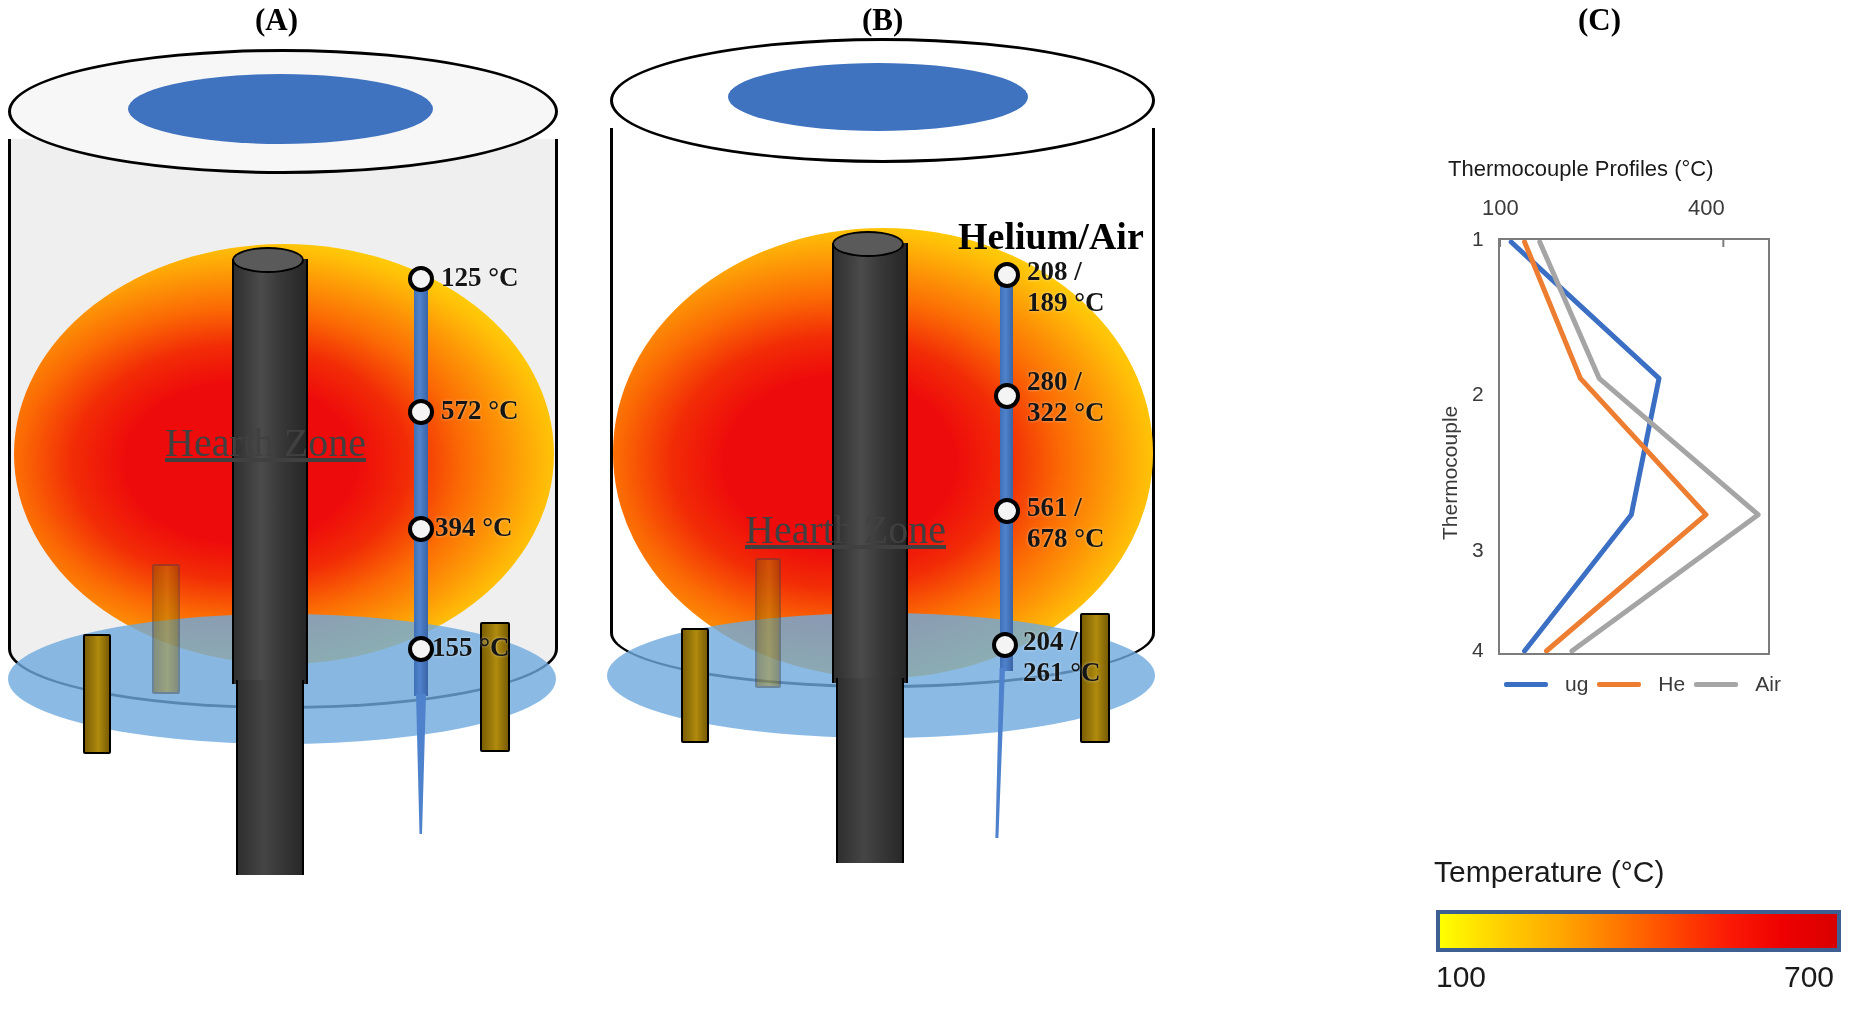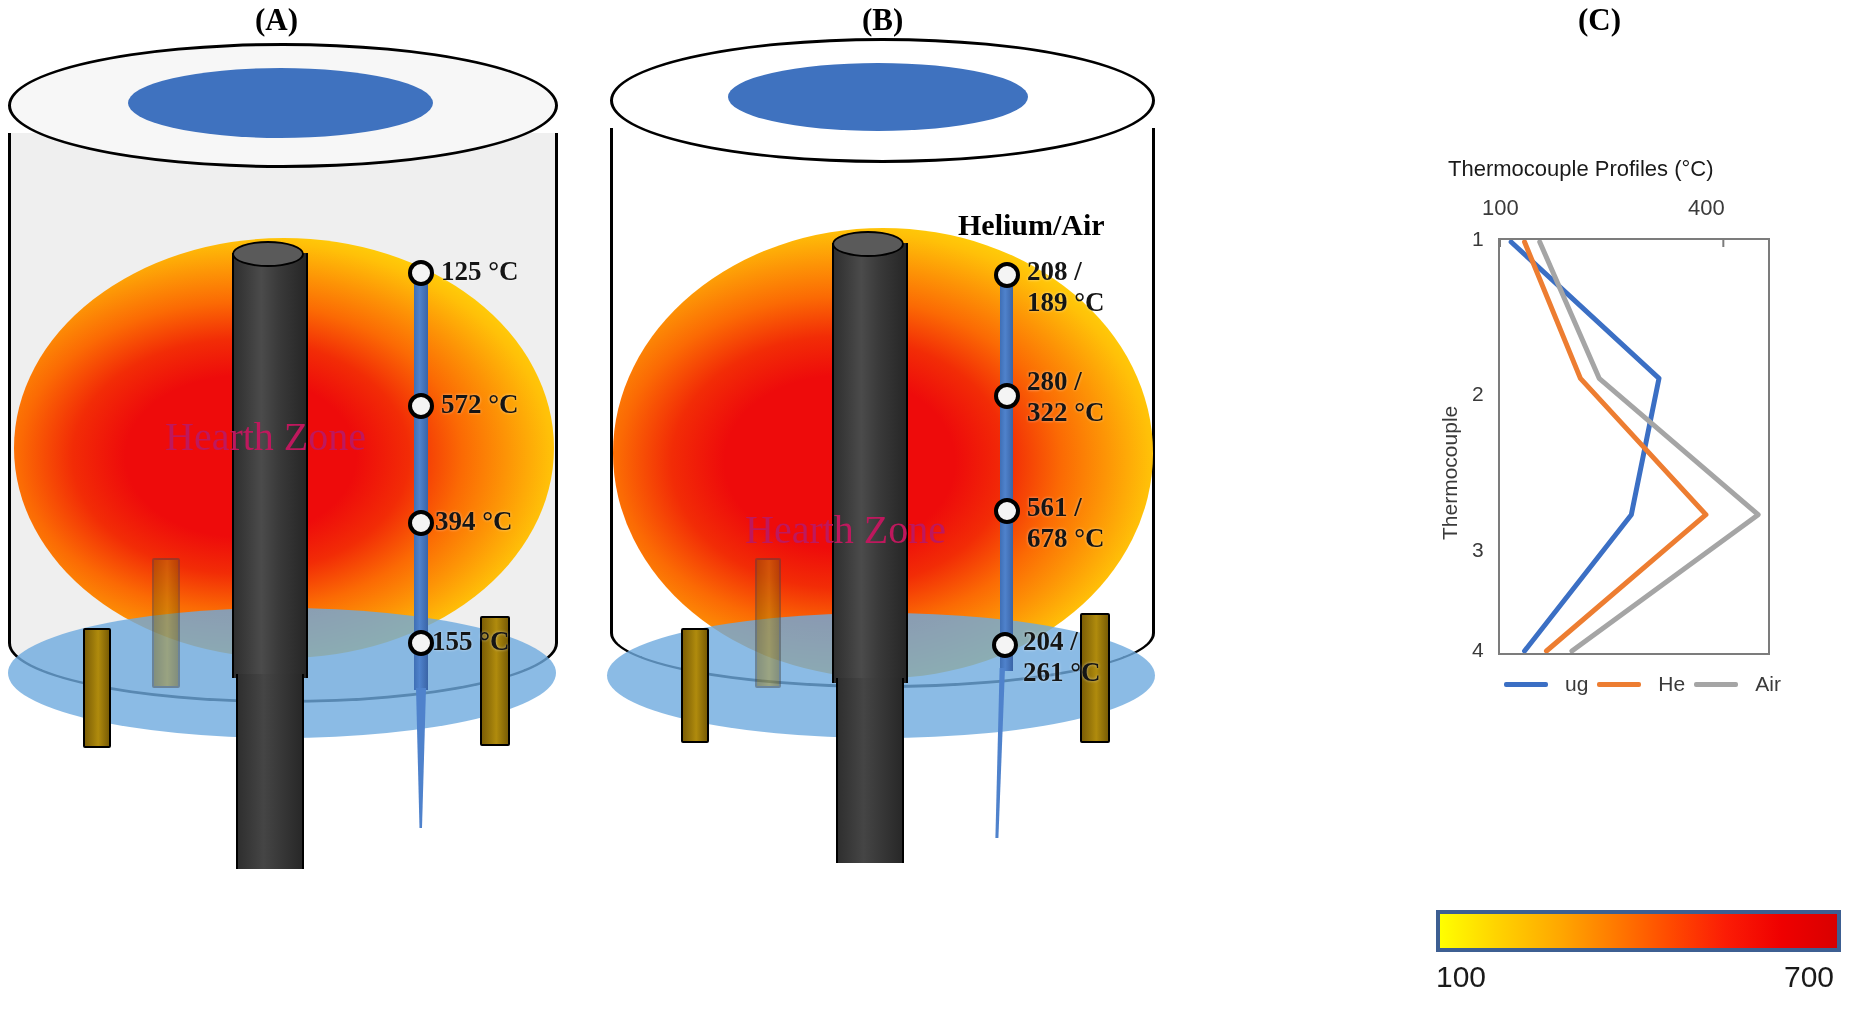--- a/index.html
+++ b/index.html
@@ -18,22 +18,22 @@
   .vessel-top{position:absolute;border:3px solid #000;border-radius:50%;
               box-sizing:border-box;}
   .vessel-inner-ellipse{position:absolute;border-radius:50%;background:#3f72bf;}
 
   .hearth-glow{position:absolute;border-radius:50%;
      background:radial-gradient(ellipse at 42% 52%,
         #ee0b0b 0%, #ee0b0b 26%, #f22c06 38%, #fb6a04 50%,
         #fd9406 60%, #ffc008 70%, #ffdd0a 79%, rgba(255,232,60,0.65) 88%,
         rgba(255,240,120,0.0) 100%);}
 
-  .hearth-text{position:absolute;color:#be185d;font-family:"Liberation Serif",serif;
-     font-size:40px;white-space:nowrap;}
+  .hearth-text{position:absolute;color:#404040;font-family:"Liberation Serif",serif;
+     font-size:40px;white-space:nowrap;text-decoration:underline;}
 
   .floor-disc{position:absolute;border-radius:50%;
      background:rgba(110,170,222,0.80);}
 
   .center-tube{position:absolute;background:linear-gradient(90deg,
      #2f2f2f 0%, #3c3c3c 18%, #4b4b4b 38%, #3a3a3a 62%, #262626 100%);
      border-left:2px solid #000;border-right:2px solid #000;}
   .center-tube-cap{position:absolute;border-radius:50%;
      background:#5a5a5a;border:2px solid #000;box-sizing:border-box;}
   .center-tube-bottom{position:absolute;background:linear-gradient(90deg,
@@ -48,21 +48,21 @@
   
   .probe{position:absolute;background:linear-gradient(90deg,
      #3f6fb5 0%,#4f82cc 40%,#3a64a6 100%);}
   .probe-tip{position:absolute;background:#4f82cc;}
   .node{position:absolute;width:26px;height:26px;border-radius:50%;
      background:#f4f4f4;border:4px solid #000;box-sizing:border-box;}
   .temp-label{position:absolute;font-family:"Liberation Serif",serif;
      font-weight:bold;font-size:27px;color:#151515;white-space:nowrap;
      line-height:1.15;text-shadow:0 0 3px rgba(255,255,255,0.55);}
   .gas-label{position:absolute;font-family:"Liberation Serif",serif;
-     font-weight:bold;font-size:30px;color:#000;white-space:nowrap;}
+     font-weight:bold;font-size:38px;color:#000;white-space:nowrap;margin-top:6px;}
 
   
   .chart-title{position:absolute;font-size:22px;color:#1a1a1a;white-space:nowrap;}
   .chart-xtick{position:absolute;font-size:22px;color:#3a3a3a;}
   .chart-ytick{position:absolute;font-size:21px;color:#3a3a3a;}
   .chart-ylabel{position:absolute;font-size:21px;color:#3a3a3a;
      transform:rotate(-90deg);transform-origin:left top;white-space:nowrap;}
   .plot-frame{position:absolute;border:2px solid #7c7c7c;box-sizing:border-box;
      background:#fff;}
   .legend{position:absolute;display:flex;align-items:center;gap:9px;}
@@ -75,21 +75,21 @@
   .cbar{position:absolute;border:4px solid #3d5f92;box-sizing:border-box;
      background:linear-gradient(90deg,#ffff00 0%,#ffd400 14%,#ffa800 30%,
        #ff7a00 44%,#ff4a00 58%,#fb1c05 72%,#ef0000 86%,#d90000 100%);}
   .cbar-tick{position:absolute;font-size:30px;color:#1a1a1a;}
 </style>
 </head>
 <body>
 
 <div class="panel-label" style="left:255px;top:2px;">(A)</div>
 
-<div class="furnace" style="left:0px;top:38px;width:580px;height:860px;">
+<div class="furnace" style="left:0px;top:44px;width:580px;height:860px;">
 
   <div class="vessel-body" style="left:8px;top:95px;width:550px;height:570px;background:#efefef;
               border-radius:0 0 275px 275px / 0 0 60px 60px;"></div>
   <div class="vessel-top" style="left:8px;top:5px;width:550px;height:125px;background:#f7f7f7;"></div>
   <div class="vessel-inner-ellipse" style="left:128px;top:30px;width:305px;height:70px;"></div>
 
   <div class="hearth-glow" style="left:14px;top:200px;width:540px;height:420px;"></div>
 
   <div class="floor-disc" style="left:8px;top:570px;width:548px;height:130px;"></div>
 
@@ -206,16 +206,17 @@
       <span class="legend-text">He</span>
     </div>
     <div class="legend-item">
       <span class="legend-swatch" id="sw2" style="background: rgb(165, 165, 165);"></span>
       <span class="legend-text">Air</span>
     </div>
   </div>
 </div>
 
 <div style="position:absolute;left:1434px;top:855px;width:415px;height:155px;">
+  <div class="cbar-title" style="left:0px;top:0px;">Temperature (°C)</div>
   <div class="cbar" style="left:2px;top:55px;width:405px;height:42px;"></div>
   <div class="cbar-tick" style="left:2px;top:105px;">100</div>
   <div class="cbar-tick" style="left:350px;top:105px;">700</div>
 </div>
 
 </body></html>

